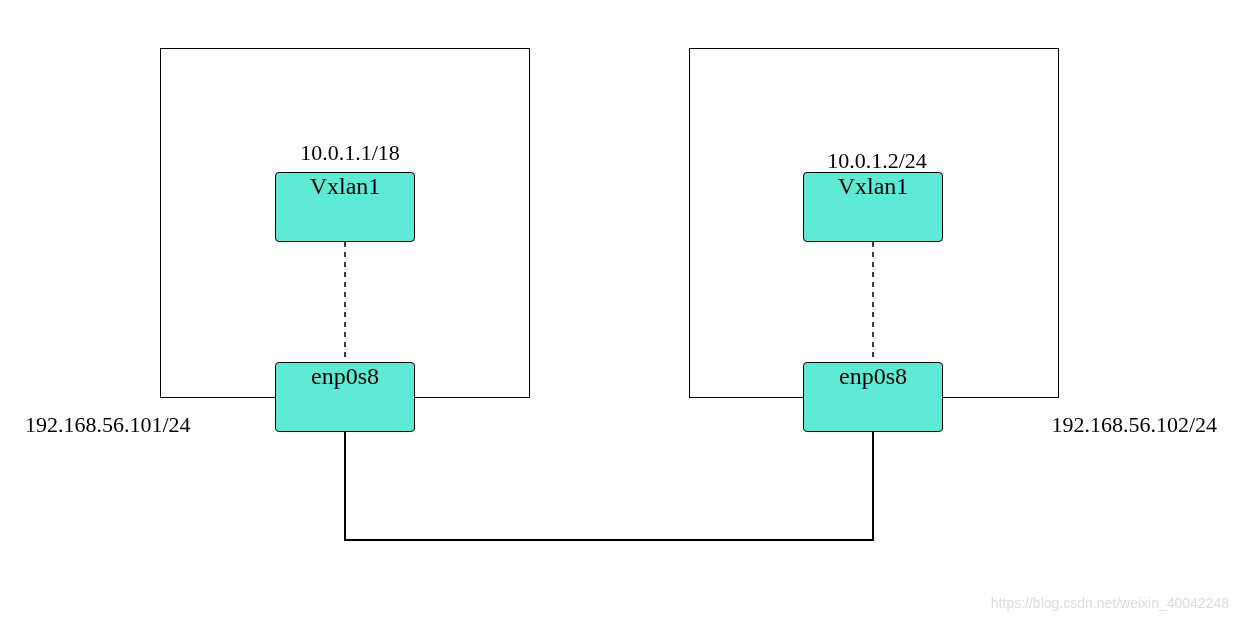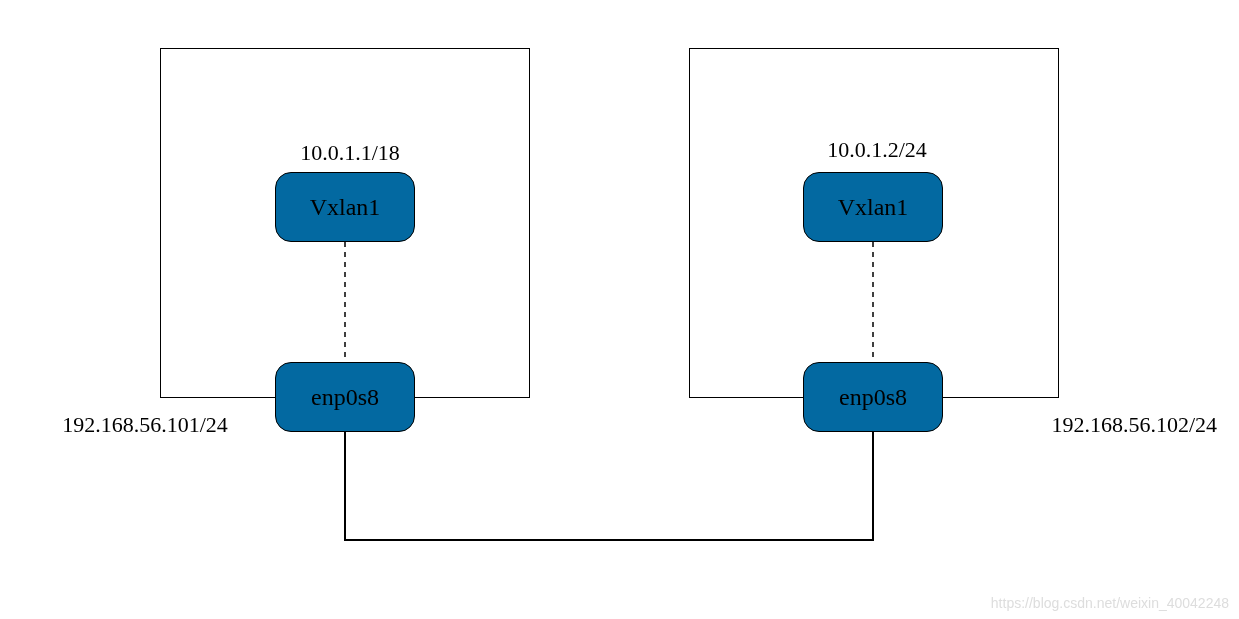--- a/index.html
+++ b/index.html
@@ -11,24 +11,23 @@
       font-family: "SimSun", "NSimSun", serif;
     }
     .host-box {
       position: absolute;
       border: 1.5px solid #000;
       background: transparent;
     }
     .node-box {
       position: absolute;
       border: 1.5px solid #000;
-      border-radius: 16px;
-      background: #0369a1;
+      border-radius: 4px;
+      background: #5eead4;
       display: flex;
-      align-items: center;
       justify-content: center;
       font-size: 24px;
     }
     .label {
       position: absolute;
       font-size: 22px;
       text-align: center;
     }
     .watermark {
       position: absolute;
@@ -55,23 +54,23 @@
 <div class="label" style="left:270px; top:140px; width:160px;">10.0.1.1/18</div>
 
 <div class="node-box" style="left:275px; top:172px; width:140px; height:70px;">
   <span>Vxlan1</span>
 </div>
 
 <div class="node-box" style="left:275px; top:362px; width:140px; height:70px;">
   <span>enp0s8</span>
 </div>
 
-<div class="label" style="left:25px; top:412px; width:240px; text-align:center;">192.168.56.101/24</div>
+<div class="label" style="left:25px; top:412px; width:240px; text-align:left;">192.168.56.101/24</div>
 
-<div class="label" style="left:797px; top:137px; width:160px;">10.0.1.2/24</div>
+<div class="label" style="left:797px; top:148px; width:160px;">10.0.1.2/24</div>
 
 <div class="node-box" style="left:803px; top:172px; width:140px; height:70px;">
   <span>Vxlan1</span>
 </div>
 
 <div class="node-box" style="left:803px; top:362px; width:140px; height:70px;">
   <span>enp0s8</span>
 </div>
 
 <div class="label" style="left:977px; top:412px; width:240px; text-align:right;">192.168.56.102/24</div>

